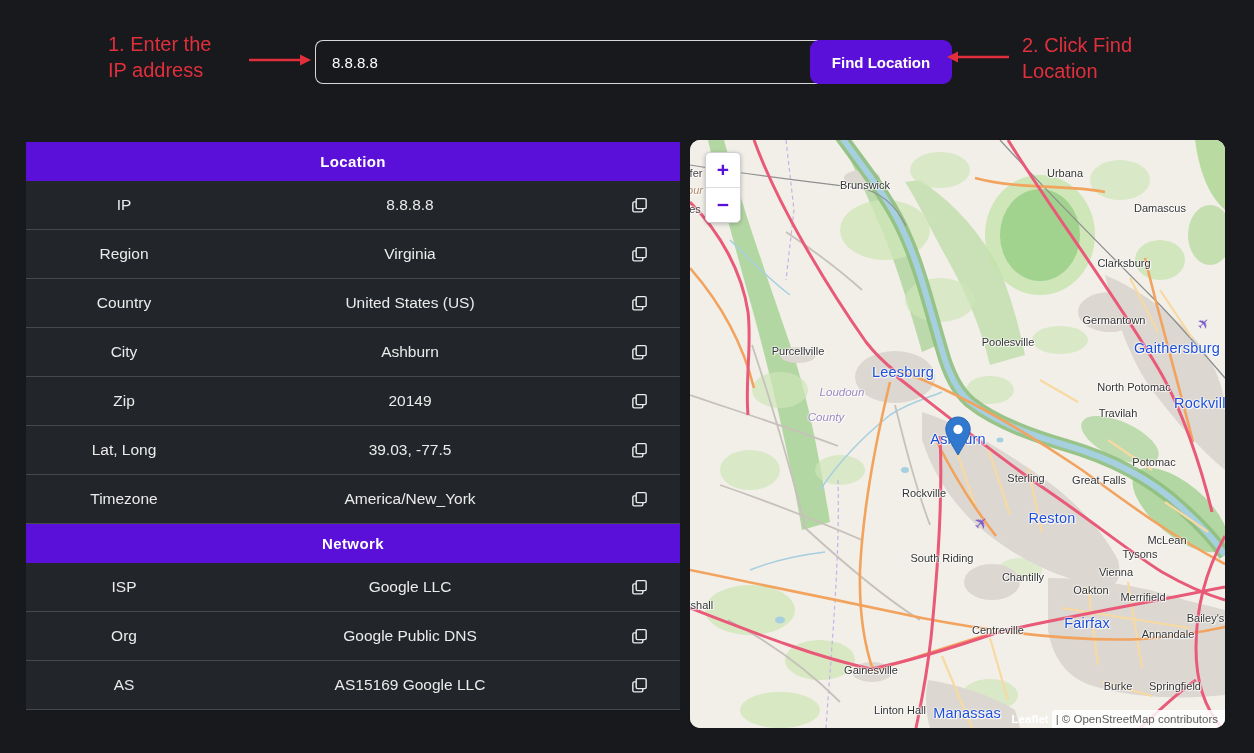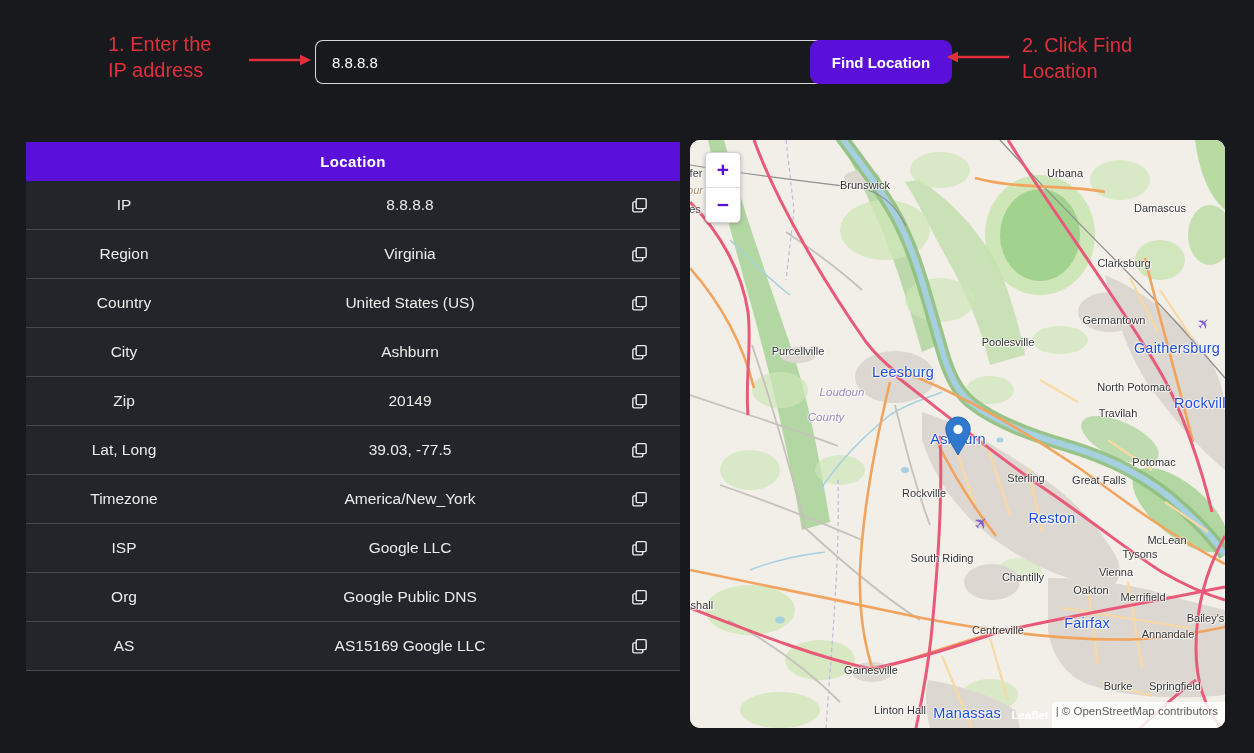--- a/index.html
+++ b/index.html
@@ -61,21 +61,21 @@
   .marker{position:absolute;left:255px;top:276px;z-index:5}
   .zoomctl{
     position:absolute;left:15px;top:12px;width:34px;background:#fff;border-radius:5px;
     border:1px solid #cfcfcf;box-shadow:0 1px 4px rgba(0,0,0,.25);z-index:6;overflow:hidden;
   }
   .zbtn{height:34px;display:flex;align-items:center;justify-content:center;
     color:#5a10d8;font-size:21px;font-weight:700;cursor:pointer;user-select:none}
   .zbtn+.zbtn{border-top:1px solid #ddd}
   .attrib{position:absolute;right:0;bottom:0;display:flex;align-items:center;z-index:2;font-size:11.5px}
   .leaflet-link{color:#fff;font-weight:700;margin-right:3px;cursor:pointer}
-  .attrib-box{background:rgba(255,255,255,.85);color:#5c5c5c;padding:3px 7px 11px 4px;border-radius:3px 0 0 0}
+  .attrib-box{background:rgba(255,255,255,.85);color:#5c5c5c;padding:3px 7px 3px 4px;border-radius:3px 0 0 0}
 </style>
 </head>
 <body>
 
 <div class="note" id="note1">
   <div>1. Enter the</div>
   <div>IP address</div>
 </div>
 
 <svg class="arrow" id="arrow1" width="64" height="12">
@@ -163,20 +163,21 @@
     <div class="trow">
       <div class="tlabel">Timezone</div>
       <div class="tvalue">America/New_York</div>
       <button class="tcopy">
         <svg width="19" height="19" viewBox="0 0 20 20">
           <rect x="3" y="6.2" width="10.5" height="10.5" rx="1.5" fill="none" stroke="#ececec" stroke-width="1.5"></rect>
           <rect x="6.5" y="2.8" width="10.5" height="10.5" rx="1.5" fill="#22252a" stroke="#ececec" stroke-width="1.5"></rect>
         </svg>
       </button>
     </div>
+    <div class="sec-header">Network</div>
     <div class="trow">
       <div class="tlabel">ISP</div>
       <div class="tvalue">Google LLC</div>
       <button class="tcopy">
         <svg width="19" height="19" viewBox="0 0 20 20">
           <rect x="3" y="6.2" width="10.5" height="10.5" rx="1.5" fill="none" stroke="#ececec" stroke-width="1.5"></rect>
           <rect x="6.5" y="2.8" width="10.5" height="10.5" rx="1.5" fill="#22252a" stroke="#ececec" stroke-width="1.5"></rect>
         </svg>
       </button>
     </div>

